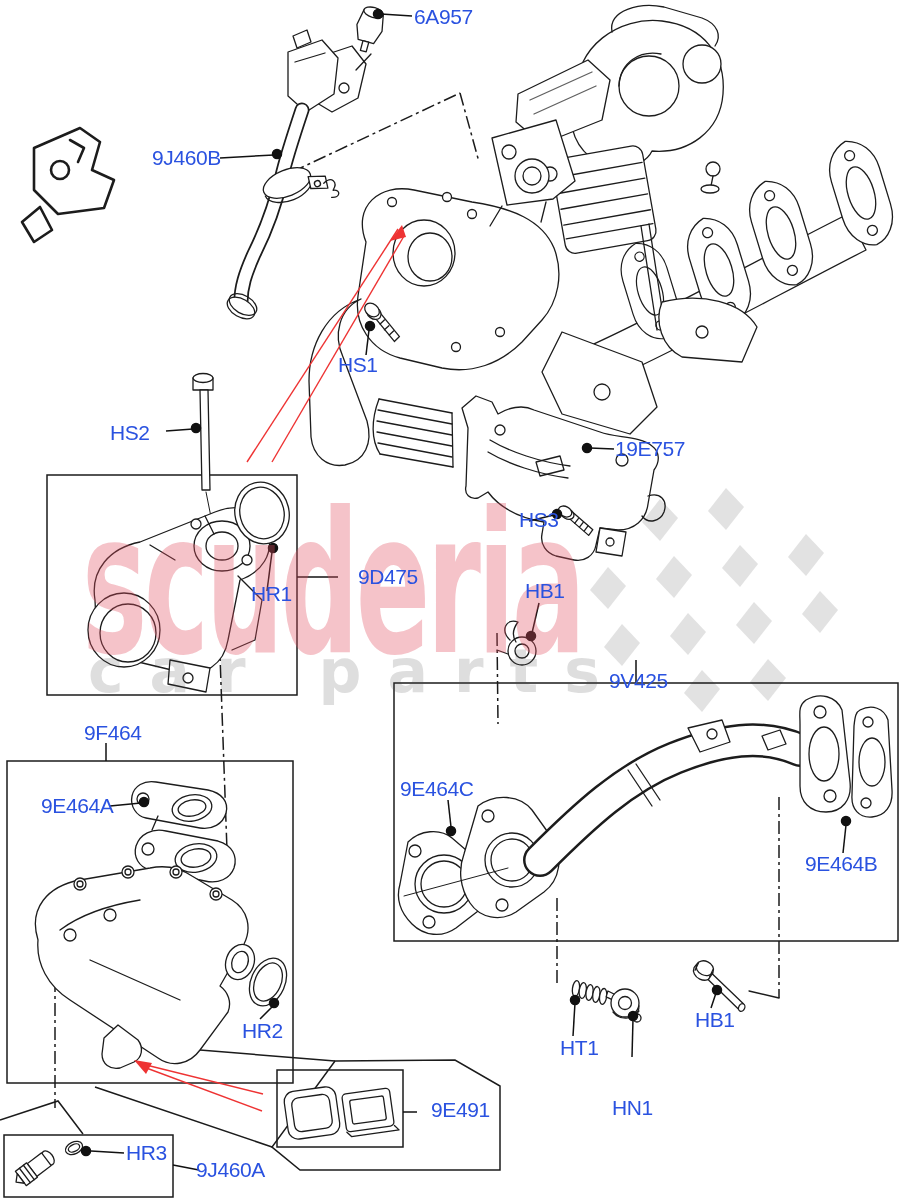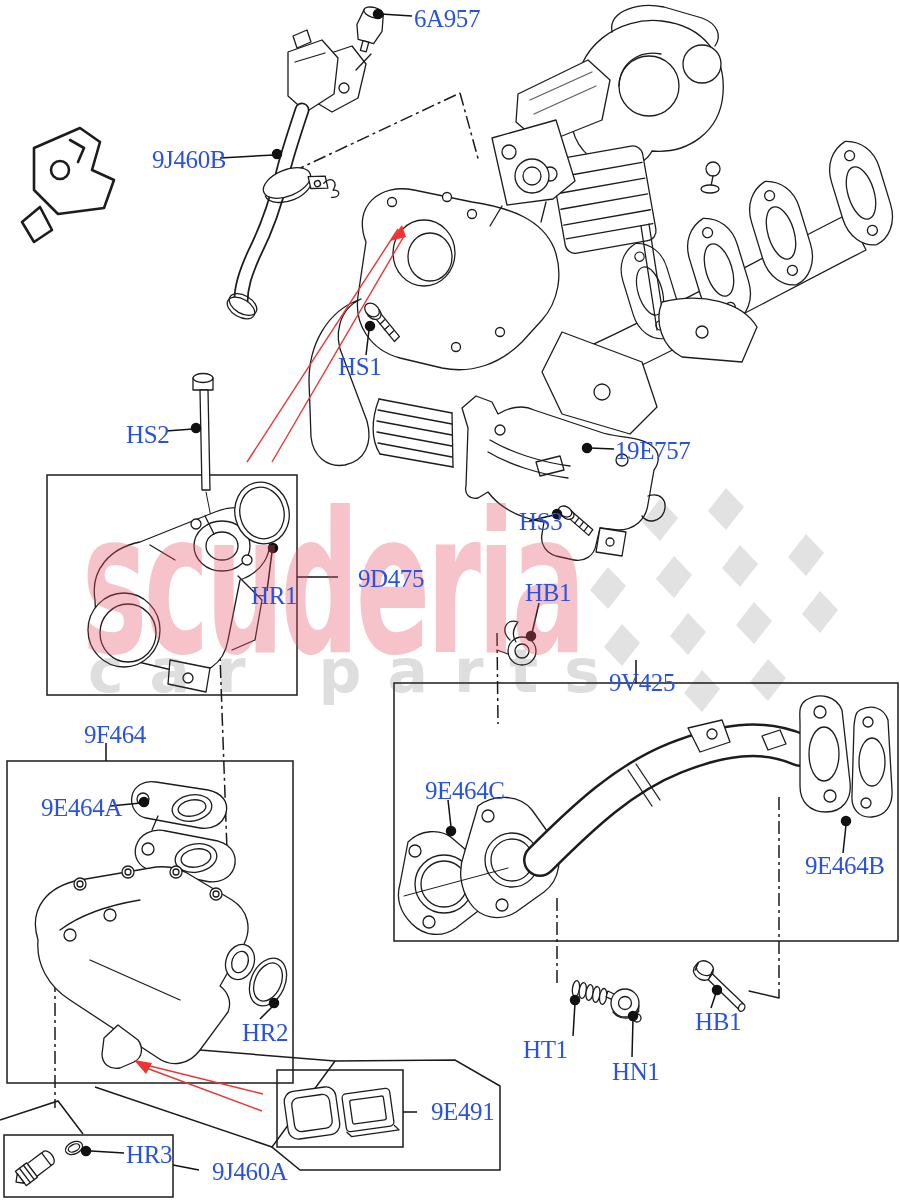--- a/index.html
+++ b/index.html
@@ -1,21 +1,21 @@
 <!DOCTYPE html>
 <html><head>
 <meta charset="utf-8">
 <title>Diagram</title>
 <style>
   html,body{margin:0;padding:0;background:#fff;}
   #page{position:relative;width:900px;height:1200px;background:#fff;overflow:hidden;
         font-family:"Liberation Sans", sans-serif;}
   #art{position:absolute;left:0;top:0;}
-  .plabel{position:absolute;font-size:25px;letter-spacing:-0.4px;line-height:1.0;
-          color:#2a52e0;white-space:nowrap;cursor:pointer;z-index:5;font-family:Liberation Serif, serif;}
+  .plabel{position:absolute;font-size:21px;letter-spacing:-0.4px;line-height:1.0;
+          color:#2a52e0;white-space:nowrap;cursor:pointer;z-index:5;}
 </style>
 </head>
 <body>
 
 <div id="page">
 
 <svg id="art" width="900" height="1200">
 
   <g fill="#d8d8d8" fill-opacity="0.75" stroke="none">
     <path d="M660,499 L678,518 L660,541 L642,522 Z"></path>
@@ -382,31 +382,31 @@
 
   <g>
     <text transform="translate(82,652) scale(0.56,1)" font-family="'DejaVu Sans', sans-serif" font-size="196" font-weight="bold" fill="#e14f60" fill-opacity="0.34" letter-spacing="-6">scuderia</text>
     <text x="88" y="692" font-family="'DejaVu Sans', sans-serif" font-size="60" font-weight="bold" fill="#4a4a4a" fill-opacity="0.18" letter-spacing="26">car parts</text>
   </g>
 </svg>
 
   <div class="plabel" style="left:414px;top:6px">6A957</div>
   <div class="plabel" style="left:152px;top:147px">9J460B</div>
   <div class="plabel" style="left:338px;top:354px">HS1</div>
-  <div class="plabel" style="left:126px;top:422px">HS2</div>
+  <div class="plabel" style="left:110px;top:422px">HS2</div>
   <div class="plabel" style="left:615px;top:438px">19E757</div>
   <div class="plabel" style="left:519px;top:509px">HS3</div>
   <div class="plabel" style="left:358px;top:566px">9D475</div>
   <div class="plabel" style="left:251px;top:583px">HR1</div>
   <div class="plabel" style="left:525px;top:580px">HB1</div>
   <div class="plabel" style="left:609px;top:670px">9V425</div>
   <div class="plabel" style="left:84px;top:722px">9F464</div>
   <div class="plabel" style="left:41px;top:795px">9E464A</div>
-  <div class="plabel" style="left:425px;top:778px">9E464C</div>
+  <div class="plabel" style="left:400px;top:778px">9E464C</div>
   <div class="plabel" style="left:805px;top:853px">9E464B</div>
   <div class="plabel" style="left:242px;top:1020px">HR2</div>
   <div class="plabel" style="left:431px;top:1099px">9E491</div>
-  <div class="plabel" style="left:523px;top:1037px">HT1</div>
-  <div class="plabel" style="left:612px;top:1059px">HN1</div>
+  <div class="plabel" style="left:560px;top:1037px">HT1</div>
+  <div class="plabel" style="left:612px;top:1097px">HN1</div>
   <div class="plabel" style="left:695px;top:1009px">HB1</div>
   <div class="plabel" style="left:126px;top:1142px">HR3</div>
-  <div class="plabel" style="left:212px;top:1159px">9J460A</div>
+  <div class="plabel" style="left:196px;top:1159px">9J460A</div>
 </div>
 
 </body></html>

